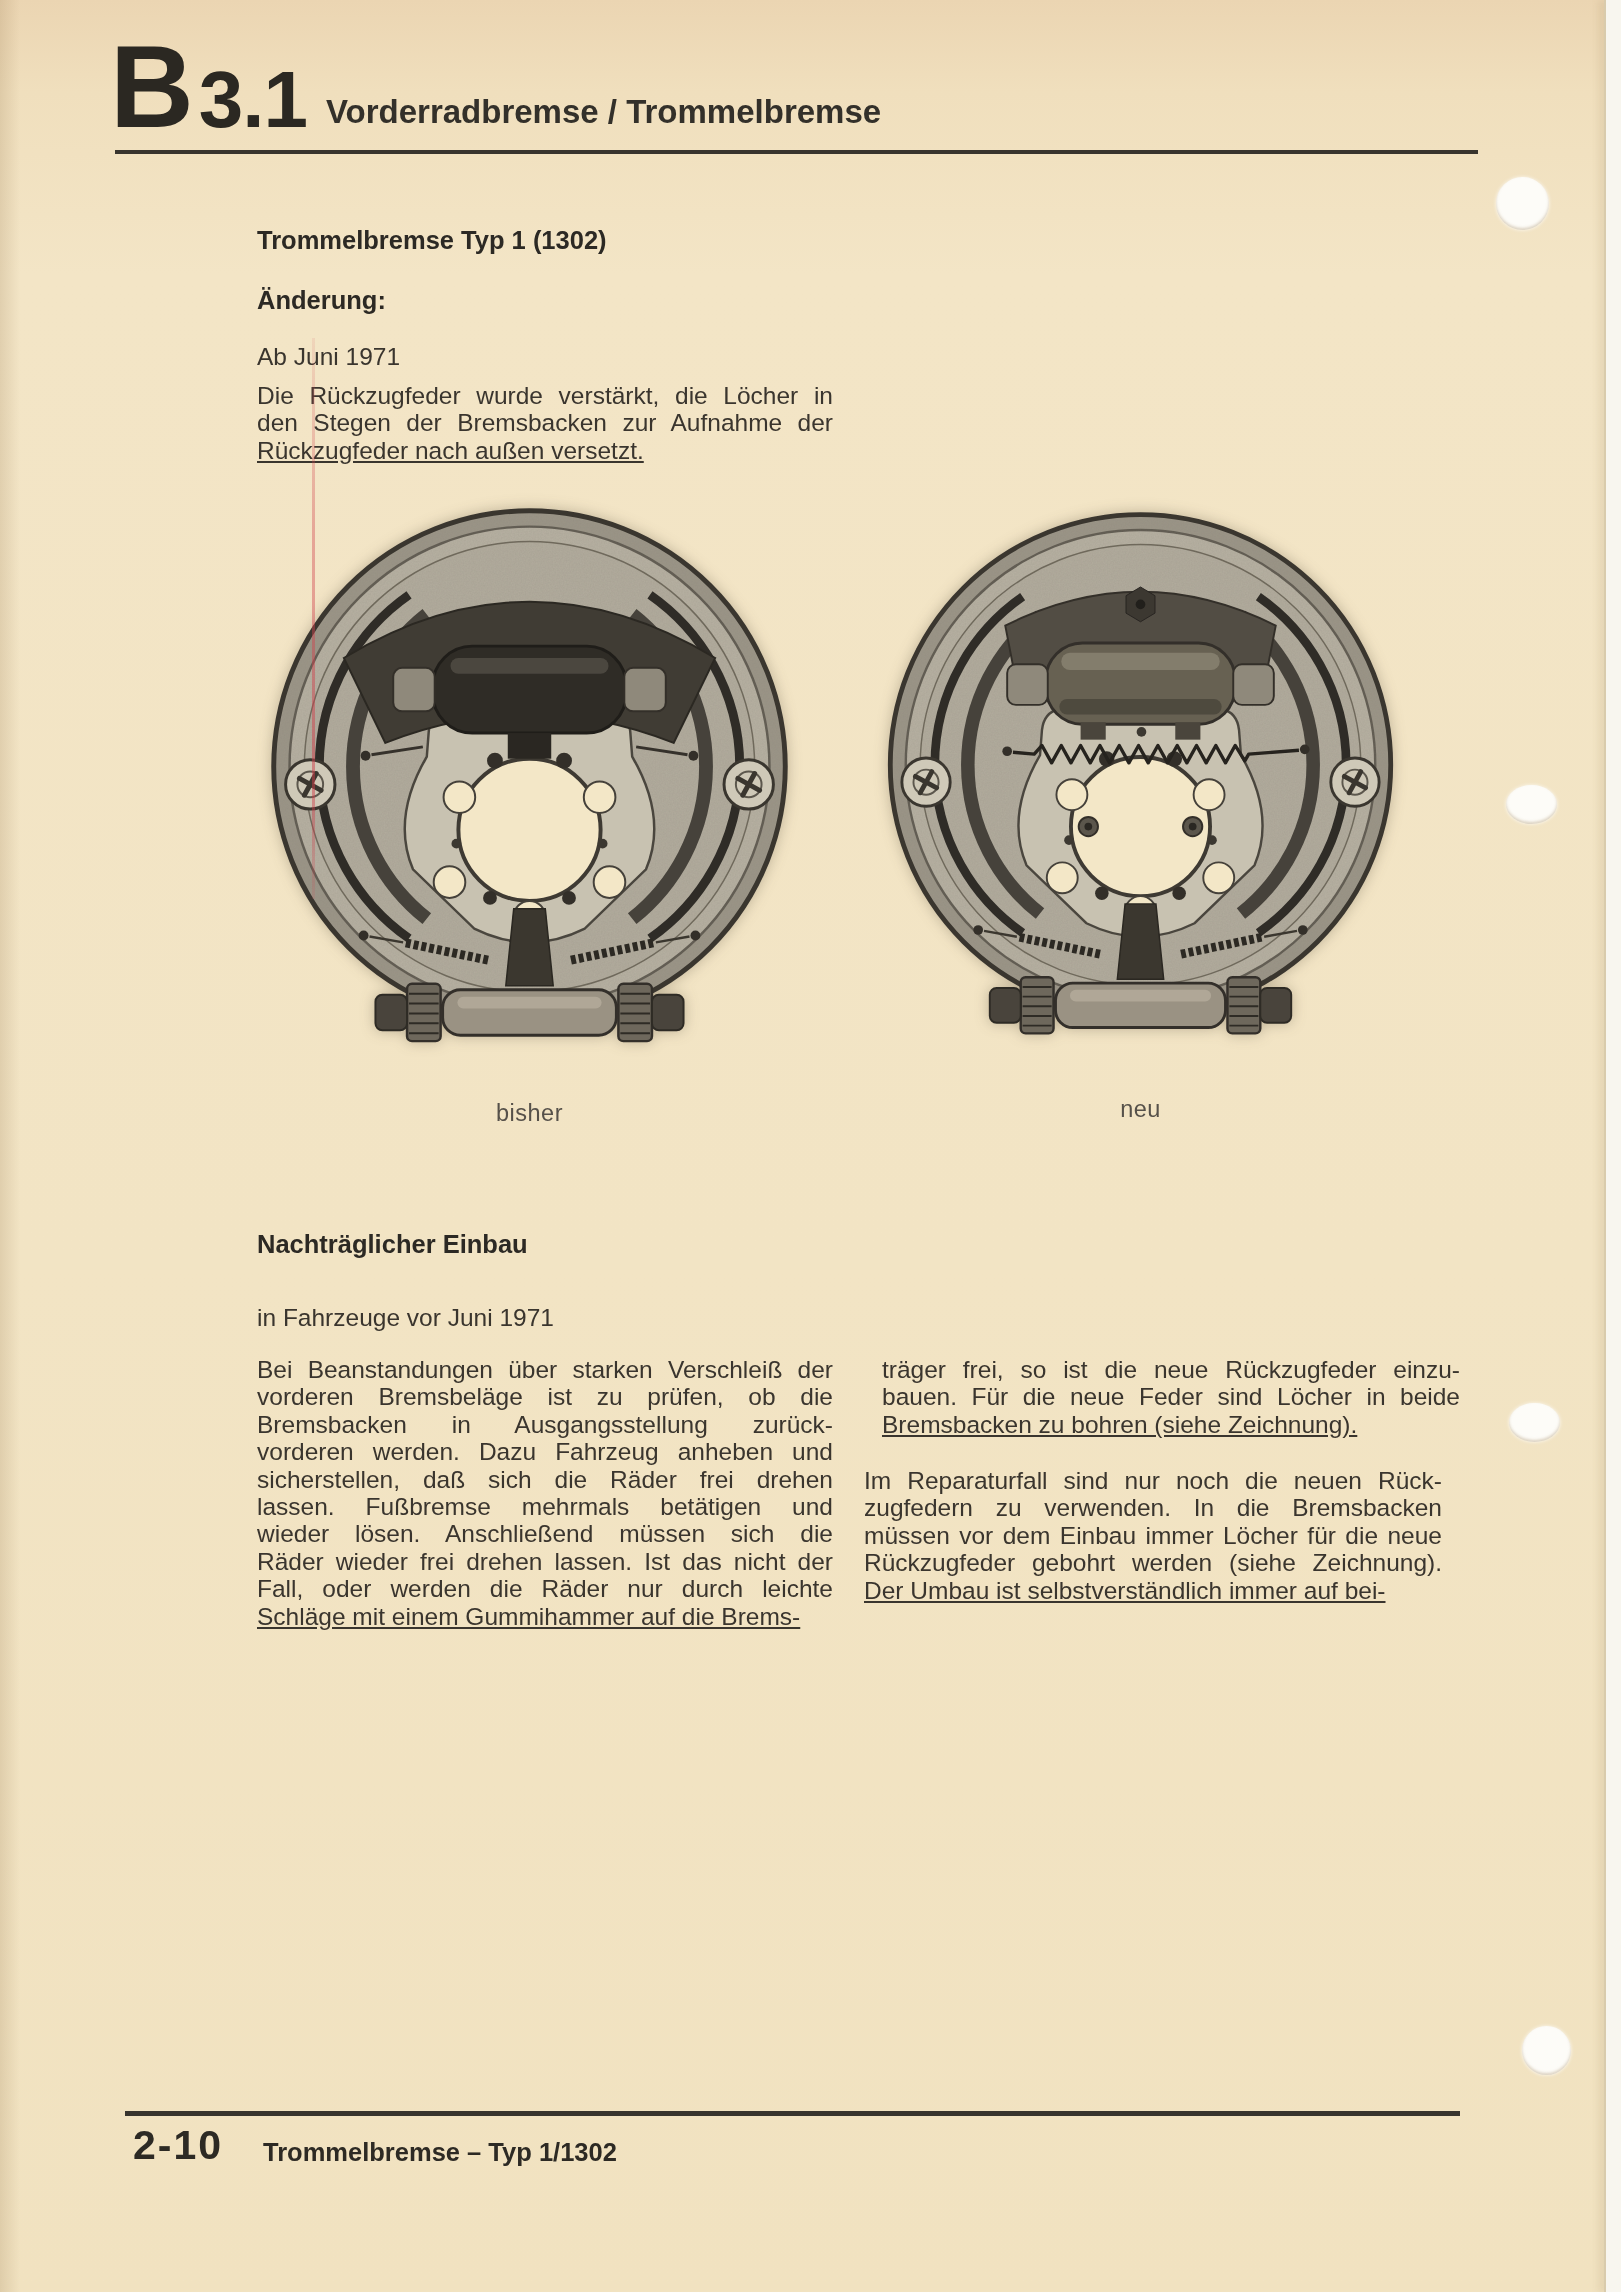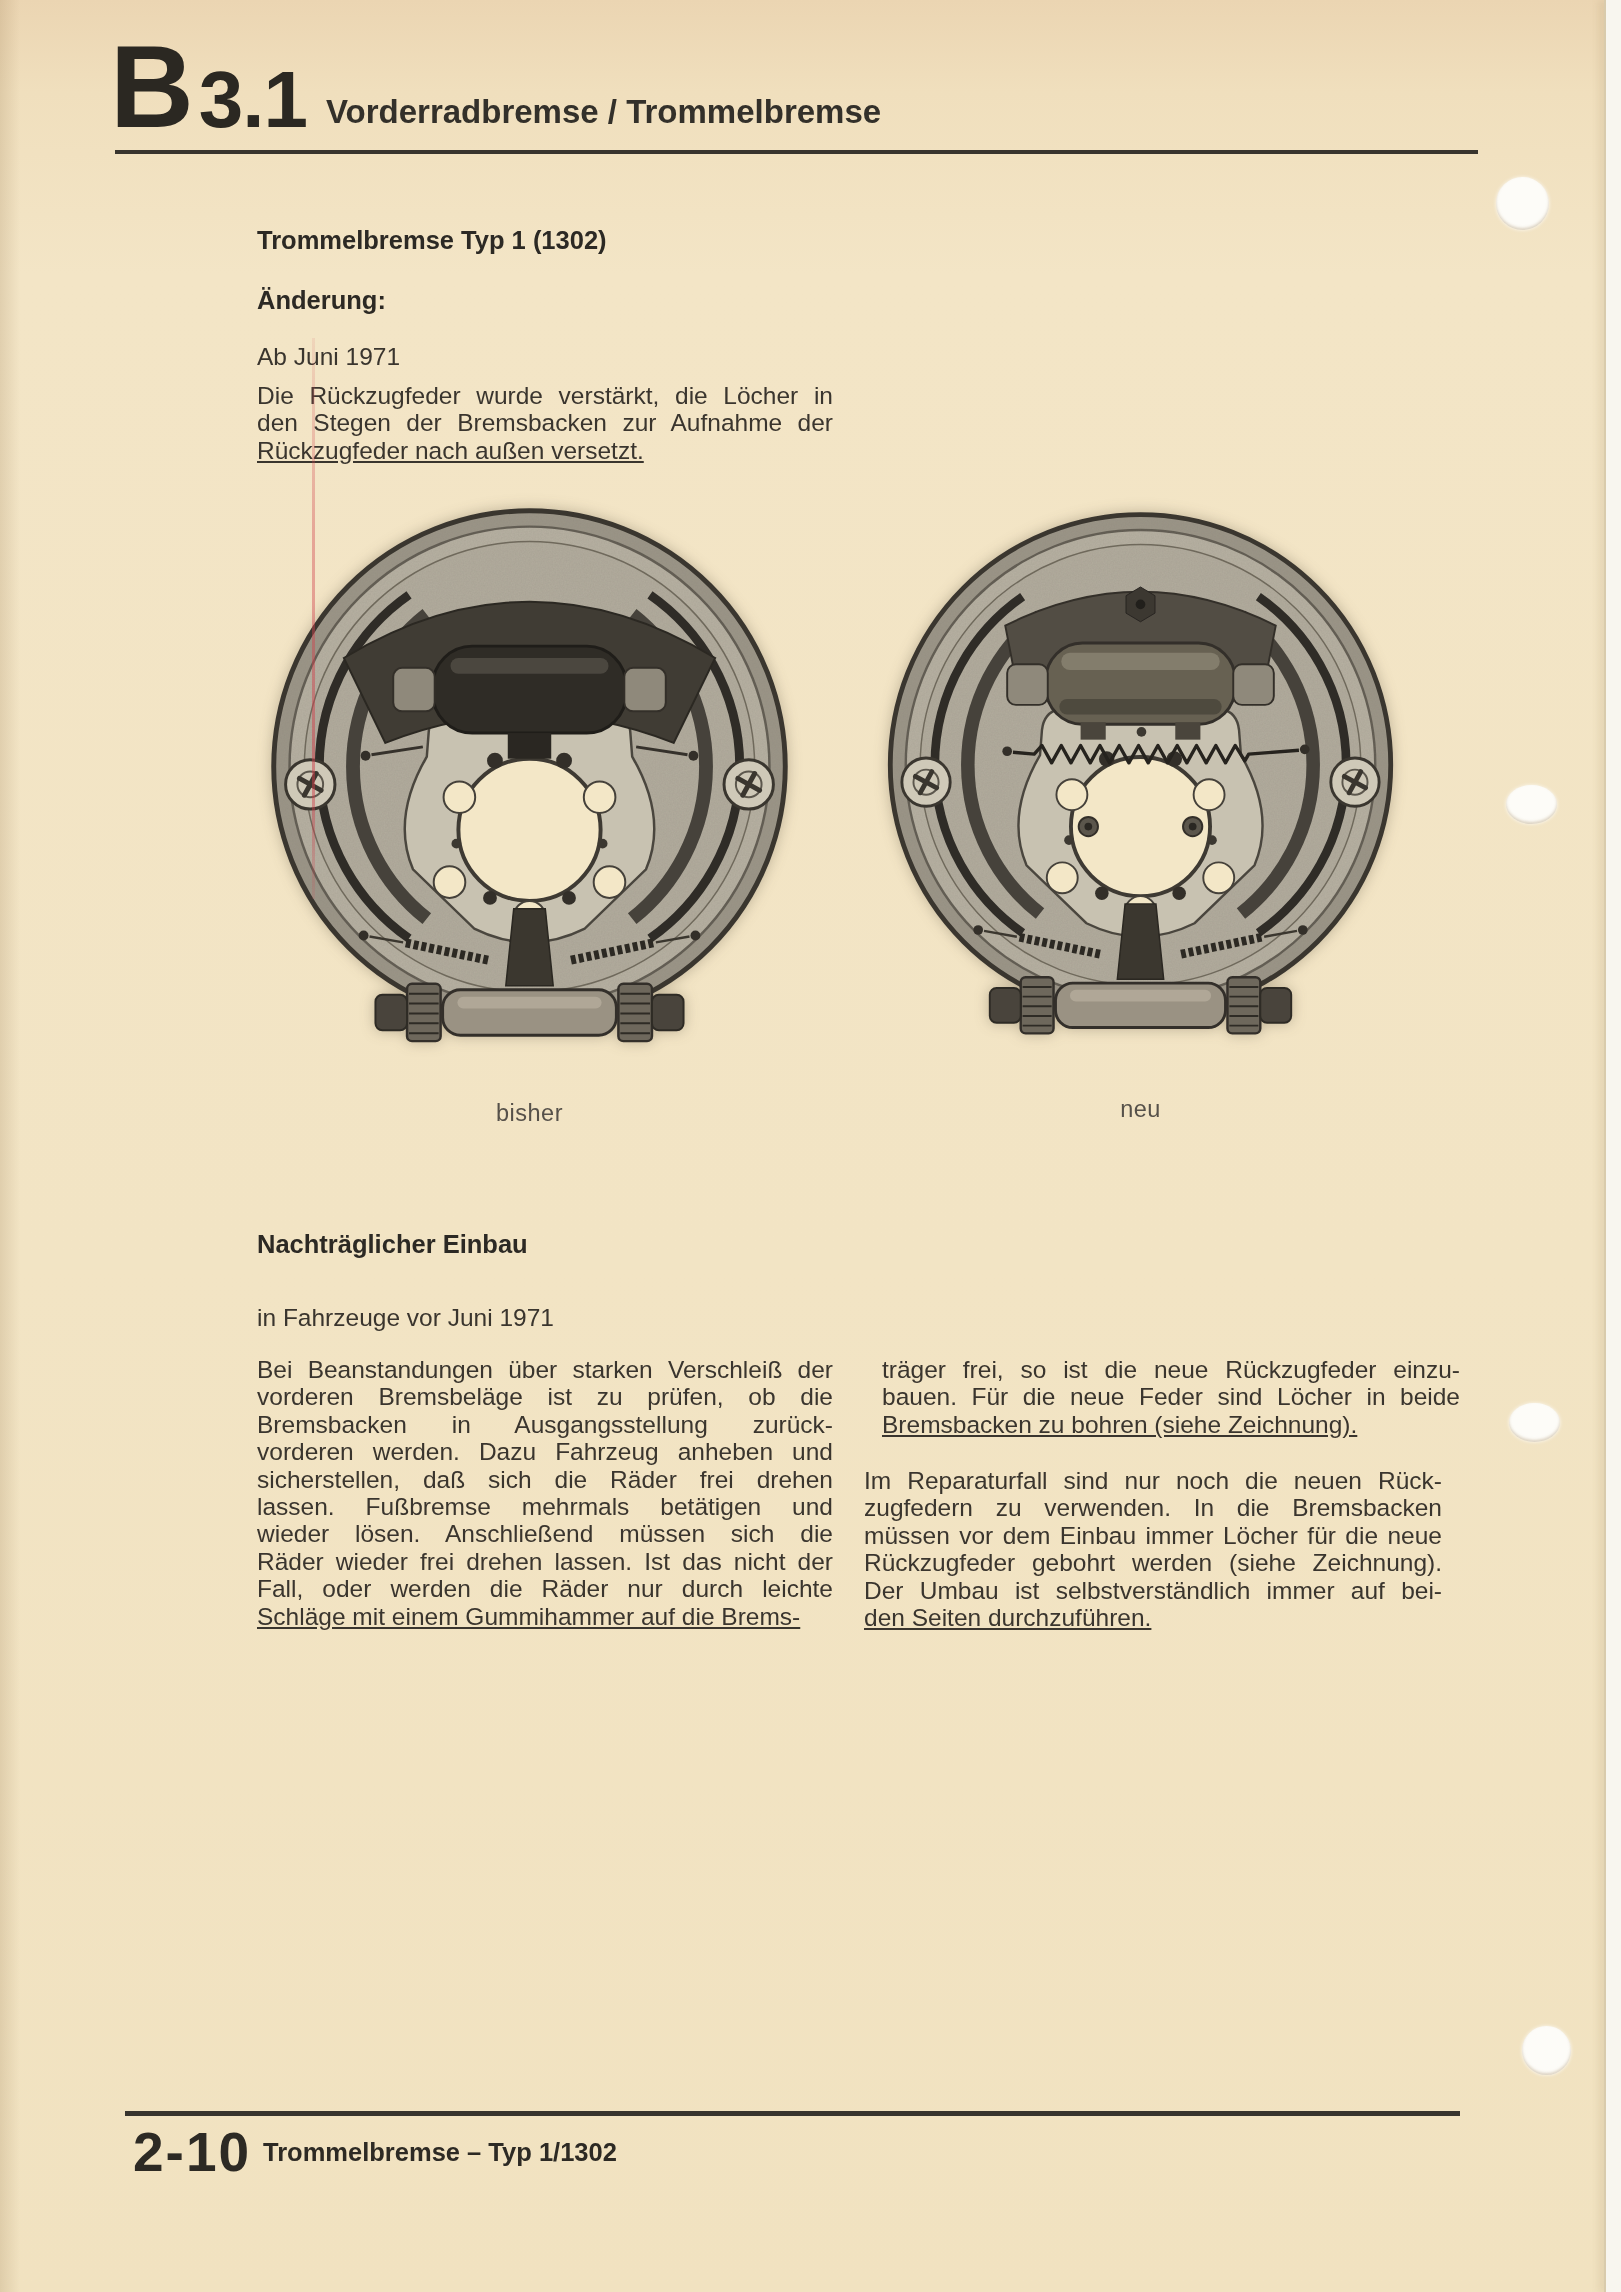--- a/index.html
+++ b/index.html
@@ -60,21 +60,21 @@
   .figure svg{width:100%;height:100%;filter:drop-shadow(0 0 6.9px rgba(70,58,42,.30));}
   .caption{position:absolute;font-size:23.5px;color:#56514a;letter-spacing:0.5px;text-align:center;}
   .cap-bisher{left:253px;top:1100px;width:553px;}
   .cap-neu{left:870px;top:1096px;width:541px;}
 
   .red-scan-line{
     position:absolute;left:312px;top:338px;width:2.9px;height:561px;z-index:5;
     background:linear-gradient(180deg,rgba(210,70,80,.10),rgba(210,70,80,.40) 35%,rgba(205,60,72,.50) 80%,rgba(210,70,80,.12));
   }
 
-  .footer-page-num{left:133px;top:2125px;font-size:55px;font-weight:700;color:#2d2a24;letter-spacing:2px;line-height:1;}
+  .footer-page-num{left:133px;top:2125px;font-size:41px;font-weight:700;color:#2d2a24;letter-spacing:2px;line-height:1;}
   .footer-title{left:263px;top:2138px;font-size:25.5px;font-weight:700;color:#2d2a24;line-height:1.1;}
 </style>
 </head>
 <body>
 
 <svg width="0" height="0" style="position:absolute" aria-hidden="true">
   <defs>
     <filter id="grain" x="-5%" y="-5%" width="110%" height="110%">
       <feTurbulence type="fractalNoise" baseFrequency="0.7" numOctaves="2" stitchTiles="stitch"></feTurbulence>
       <feColorMatrix type="matrix" values="0 0 0 0 0.22  0 0 0 0 0.20  0 0 0 0 0.17  0 0 0 0.20 0"></feColorMatrix>
@@ -235,21 +235,20 @@
       <div class="tline">träger frei, so ist die neue Rückzugfeder einzu-</div>
       <div class="tline">bauen. Für die neue Feder sind Löcher in beide</div>
       <div class="tline">Bremsbacken zu bohren (siehe Zeichnung).</div>
     </div>
   <div class="abs body-text para col-right-p2">
       <div class="tline">Im Reparaturfall sind nur noch die neuen Rück-</div>
       <div class="tline">zugfedern zu verwenden. In die Bremsbacken</div>
       <div class="tline">müssen vor dem Einbau immer Löcher für die neue</div>
       <div class="tline">Rückzugfeder gebohrt werden (siehe Zeichnung).</div>
       <div class="tline">Der Umbau ist selbstverständlich immer auf bei-</div>
-      <div class="tline">den Seiten durchzuführen.</div>
     </div>
 
   <div class="abs rule footer-rule"></div>
   <div class="abs footer-page-num">2-10</div>
   <div class="abs footer-title">Trommelbremse – Typ 1/1302</div>
 
 </div>
 
 
 </body></html>

